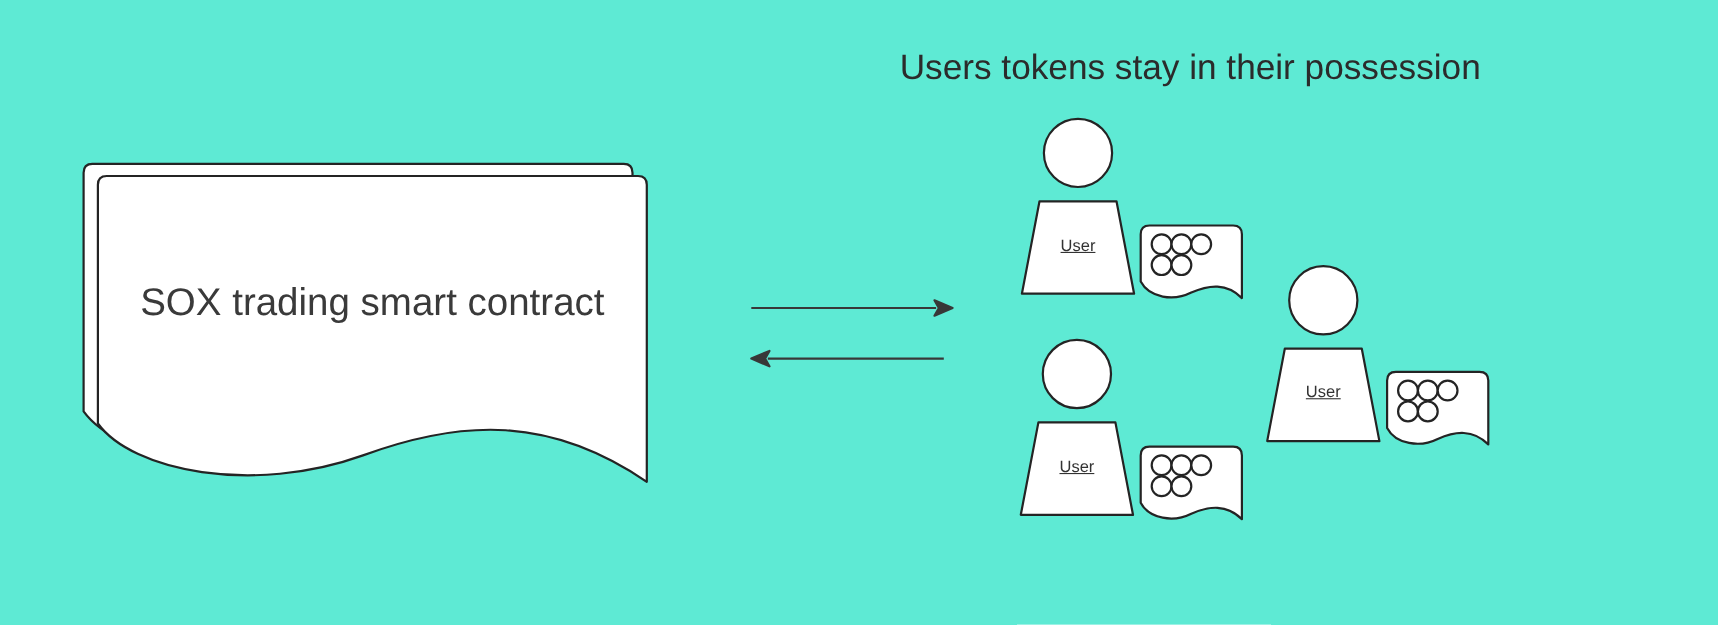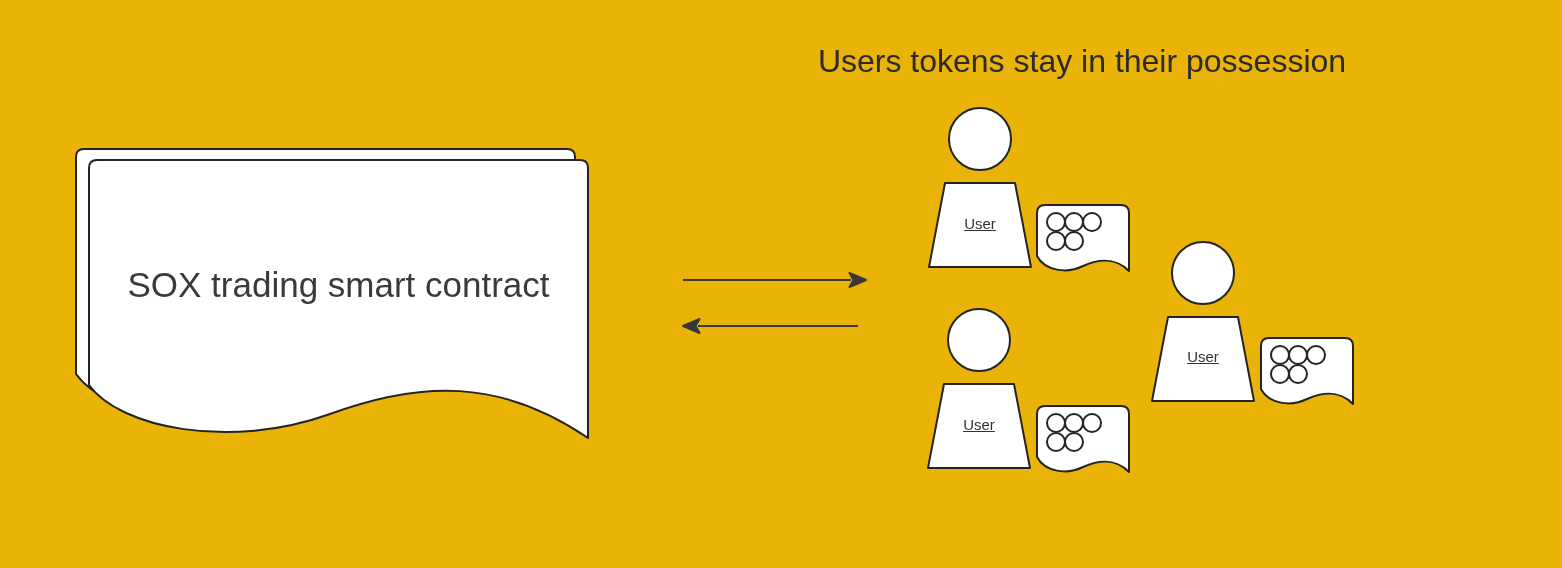--- a/index.html
+++ b/index.html
@@ -2,21 +2,21 @@
 <html><head>
 <meta charset="utf-8">
 <style>
   * { margin: 0; padding: 0; box-sizing: border-box; }
   html, body { background: #ffffff; }
   body { font-family: "Liberation Sans", sans-serif; }
   .page {
     position: relative;
     width: 1562px;
     height: 568px;
-    background: #eab308;
+    background: #5eead4;
     overflow: hidden;
   }
   .diagram-svg {
     position: absolute;
     left: 0; top: 0;
     width: 1562px;
     height: 568px;
   }
   .label {
     position: absolute;
@@ -35,21 +35,20 @@
   .contract-label {
     left: 89px;
     top: 160px;
     width: 499px;
     height: 230px;
     display: flex;
     align-items: center;
     justify-content: center;
     font-size: 35px;
     color: #3a3a3a;
-    margin-top: 10px;
   }
   .user-label {
     width: 90px;
     text-align: center;
     font-size: 15px;
     line-height: 20px;
     color: #333333;
     text-decoration: underline;
   }
   .user-label-1 { left: 935px; top: 214px; }

